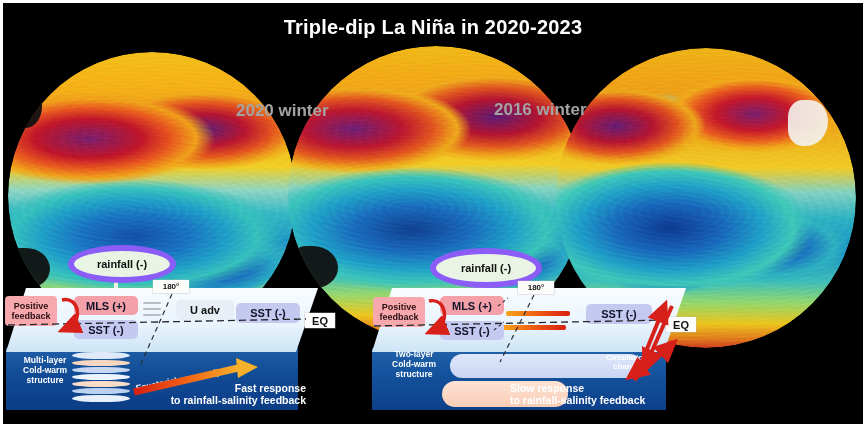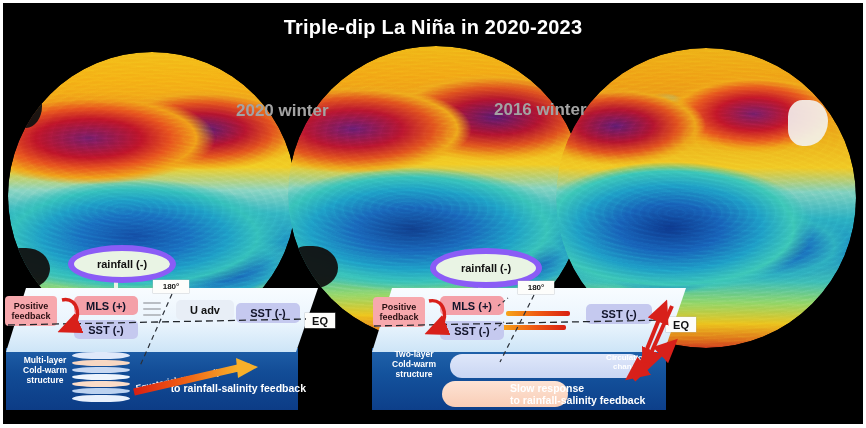--- a/index.html
+++ b/index.html
@@ -317,20 +317,21 @@
 
   <div class="slabtext t-structure" style="left:18px;top:356px;width:54px;">
     <div>Multi-layer</div>
     <div>Cold-warm</div>
     <div>structure</div>
   </div>
 
   <div class="slabtext t-wave" style="left:136px;top:384px;width:140px;">Equatorial waves adjustment</div>
 
   <div class="slabtext t-response" style="left:146px;top:382px;width:160px;text-align:right;">
+    <div>Fast response</div>
     <div>to rainfall-salinity feedback</div>
   </div>
 
   <div class="wbox" style="left:518px;top:281px;width:36px;height:13px;">180°</div>
   <div class="wbox eq" style="left:666px;top:317px;width:30px;height:15px;">EQ</div>
 
   <div class="pill pink" style="left:373px;top:297px;width:52px;height:30px;">
     <span>Positive</span>
     <span>feedback</span>
   </div>

